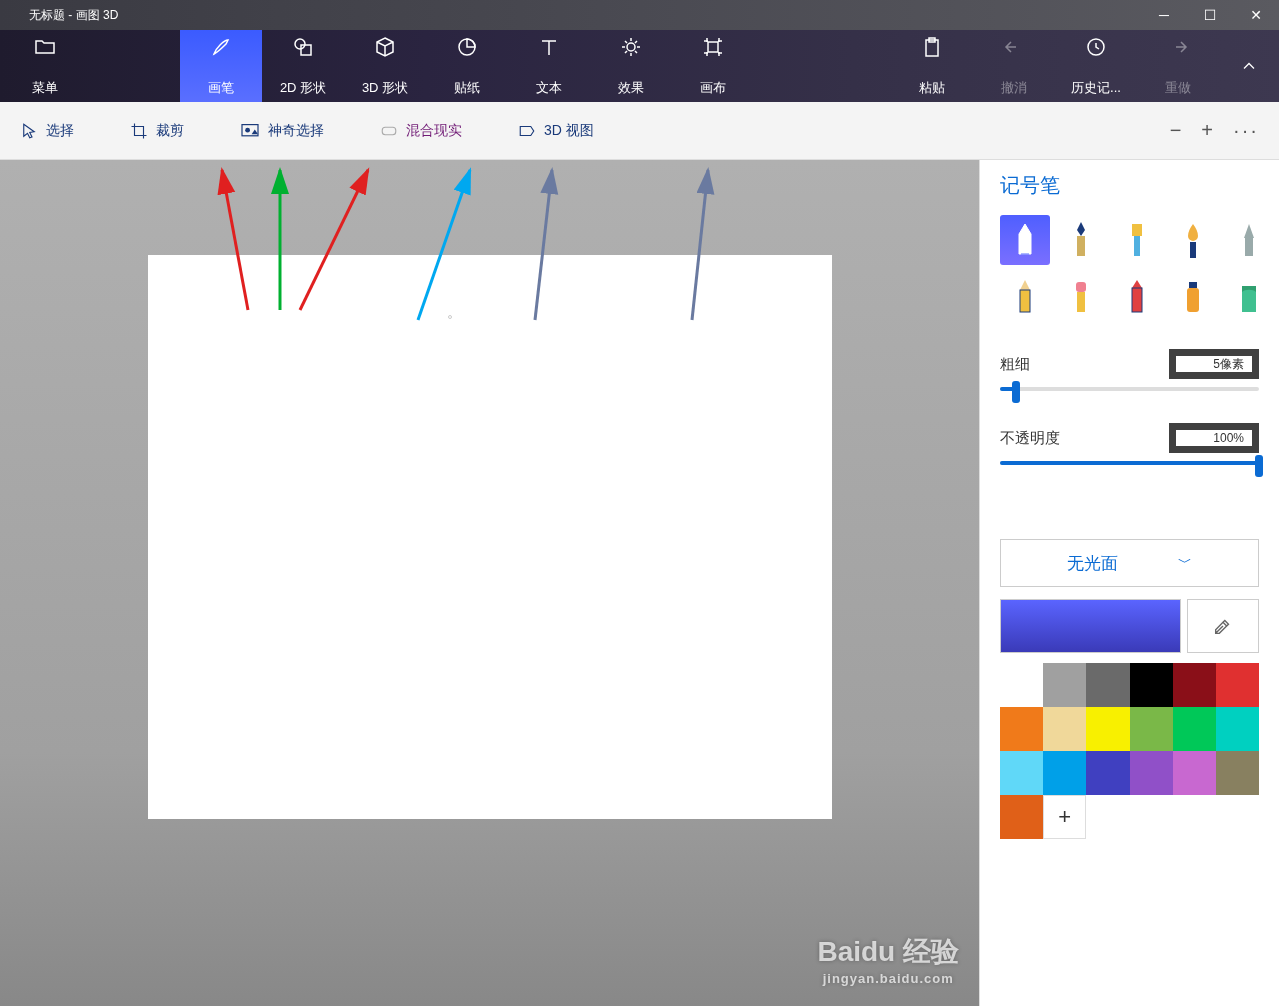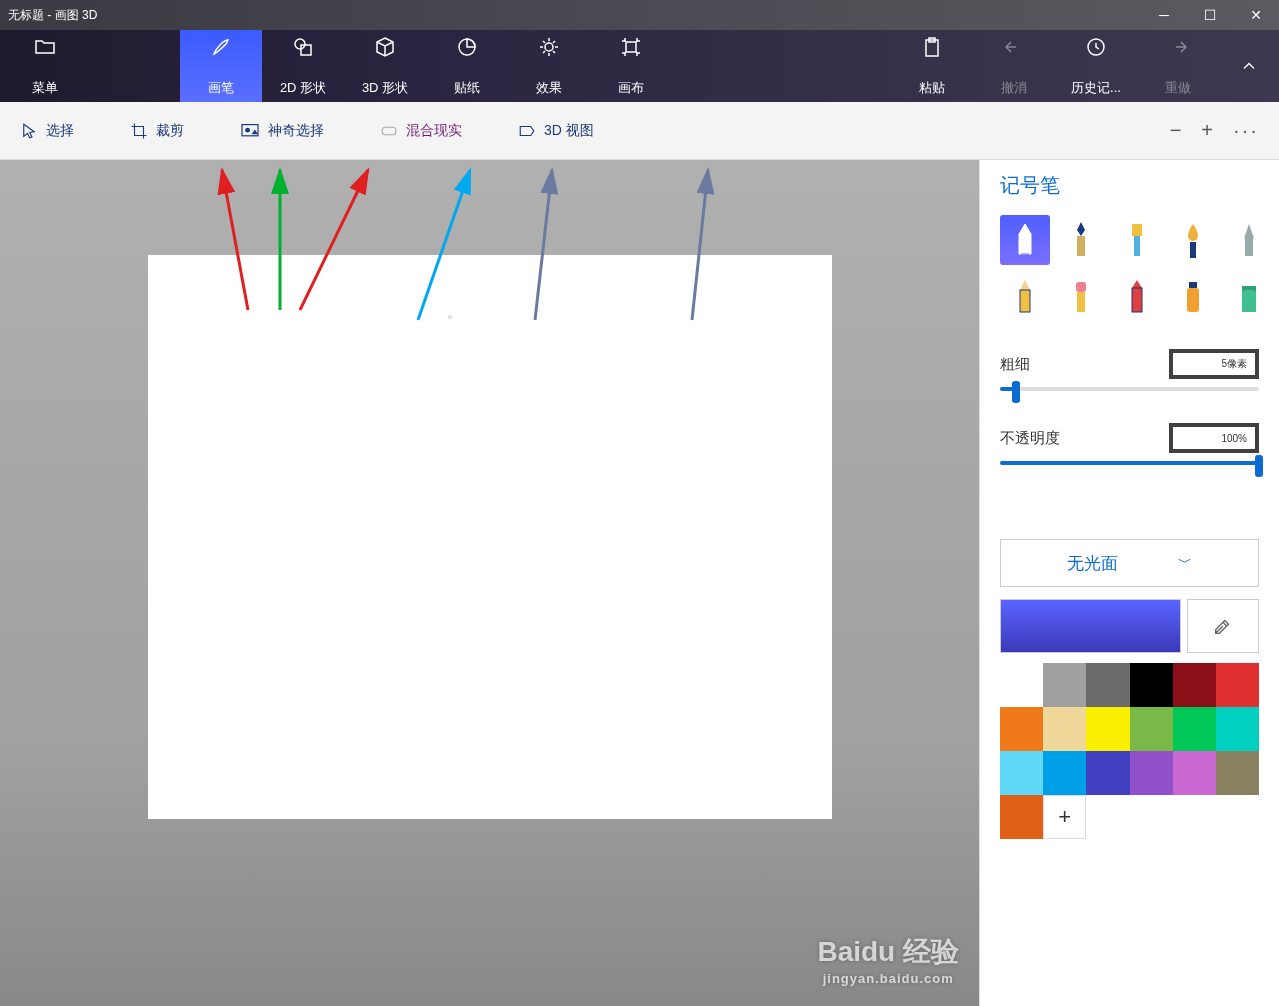--- a/index.html
+++ b/index.html
@@ -1,20 +1,20 @@
 <!DOCTYPE html>
 <html><head>
 <meta charset="utf-8">
 <style>
 * { box-sizing: border-box; margin: 0; padding: 0; font-family: "Microsoft YaHei", "Segoe UI", sans-serif; }
 body { width: 1279px; height: 1006px; overflow: hidden; background: #2b2b2b; display: flex; flex-direction: column; }
 
 
 .titlebar { height: 30px; background: linear-gradient(to right, #3a3a42, #4a4a52, #5a5a60); display: flex; align-items: center; color: #fff; font-size: 12px; }
-.titlebar .title { padding-left: 8px; flex: 1; }
+.titlebar .title { padding-left: 29px; flex: 1; }
 .titlebar .win-btn { width: 46px; height: 30px; display: flex; align-items: center; justify-content: center; color: #fff; font-size: 14px; }
 
 
 .ribbon { height: 72px; background: linear-gradient(to right, #1f1b2e, #2a2440, #353048, #3d3850); display: flex; align-items: stretch; color: #fff; }
 .ribbon-btn { width: 82px; display: flex; flex-direction: column; align-items: center; justify-content: center; gap: 20px; font-size: 13px; cursor: pointer; }
 .ribbon-btn.active { background: linear-gradient(to bottom, #3b5bff, #5a6fff); }
 .ribbon-btn.disabled { opacity: 0.4; }
 .ribbon-spacer { flex: 1; }
 .ribbon-icon { width: 24px; height: 24px; display: flex; align-items: center; justify-content: center; }
 .ribbon-expand { width: 60px; display: flex; align-items: center; justify-content: center; }
@@ -37,21 +37,21 @@
 
 
 .panel { width: 300px; background: #fff; border-left: 1px solid #ddd; display: flex; flex-direction: column; padding: 0; overflow: hidden; }
 .panel-title { color: #0b6bd3; font-size: 20px; padding: 12px 20px 16px; }
 .brush-grid { display: grid; grid-template-columns: repeat(5, 50px); gap: 6px 6px; padding: 0 20px 20px; justify-content: space-between; }
 .brush-cell { width: 50px; height: 50px; display: flex; align-items: center; justify-content: center; border-radius: 3px; cursor: pointer; }
 .brush-cell.active { background: linear-gradient(to bottom, #4f5fff, #7a6fff); }
 .brush-cell svg { width: 28px; height: 40px; }
 
 .prop-row { display: flex; align-items: center; justify-content: space-between; padding: 8px 20px 4px; font-size: 15px; color: #333; }
-.prop-input { width: 90px; height: 30px; border: 4px solid #404040; text-align: right; padding: 0 8px; font-size: 10px; color: #333; }
+.prop-input { width: 90px; height: 30px; border: 7px solid #404040; text-align: right; padding: 0 8px; font-size: 12px; color: #333; }
 .slider-wrap { padding: 4px 20px 24px; }
 .slider { width: 100%; height: 4px; background: #ddd; position: relative; border-radius: 2px; }
 .slider .fill { position: absolute; height: 100%; background: #0b6bd3; border-radius: 2px; }
 .slider .thumb { position: absolute; top: -6px; width: 8px; height: 22px; background: #0b6bd3; border-radius: 3px; transform: translateX(-50%); }
 
 .material-dd { margin: 50px 20px 12px; height: 48px; border: 1px solid #ccc; display: flex; align-items: center; justify-content: center; gap: 20px; color: #0b6bd3; font-size: 17px; cursor: pointer; text-align: center; }
 .material-dd .chev { font-size: 14px; margin-left: 40px; }
 
 .color-row { display: flex; gap: 6px; padding: 0 20px 10px; }
 .color-current { flex: 1; height: 54px; background: linear-gradient(to bottom, #5a64ff, #3a3ab8); border: 1px solid #ccc; }
@@ -113,20 +113,28 @@
     <span>3D 形状</span>
   </div>
   <div class="ribbon-btn">
     <span class="ribbon-icon">
         <svg viewBox="0 0 24 24">
           <circle class="stroke-w" cx="12" cy="12" r="8"></circle>
           <path class="stroke-w" d="M12 4a8 8 0 018 8h-8z" fill="#fff" fill-opacity="0.2"></path>
         </svg>
       </span>
     <span>贴纸</span>
+  </div>
+  <div class="ribbon-btn">
+    <span class="ribbon-icon">
+        <svg viewBox="0 0 24 24">
+          <path class="stroke-w" d="M5 6h14M12 6v14"></path>
+        </svg>
+      </span>
+    <span>文本</span>
   </div>
   <div class="ribbon-btn">
     <span class="ribbon-icon">
         <svg viewBox="0 0 24 24">
           <circle class="stroke-w" cx="12" cy="12" r="4"></circle>
           <path class="stroke-w" d="M12 3v3M12 18v3M3 12h3M18 12h3M6 6l2 2M16 16l2 2M18 6l-2 2M8 16l-2 2"></path>
         </svg>
       </span>
     <span>效果</span>
   </div>

